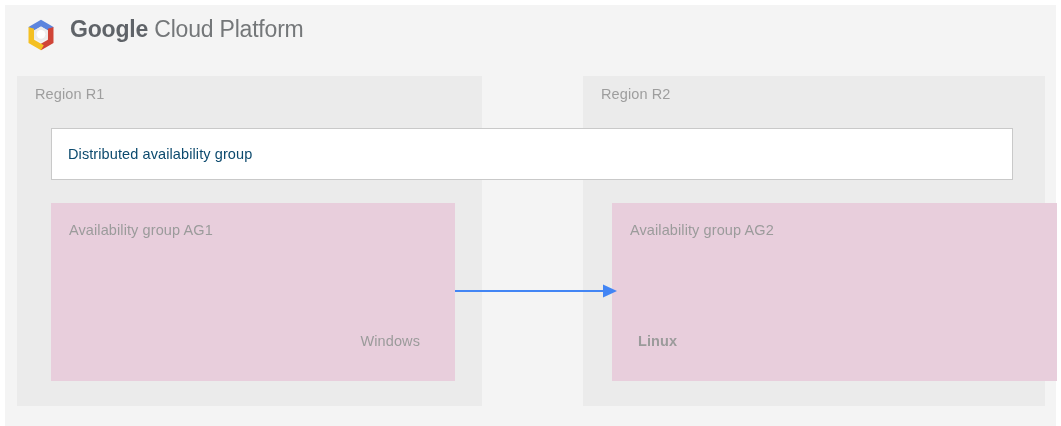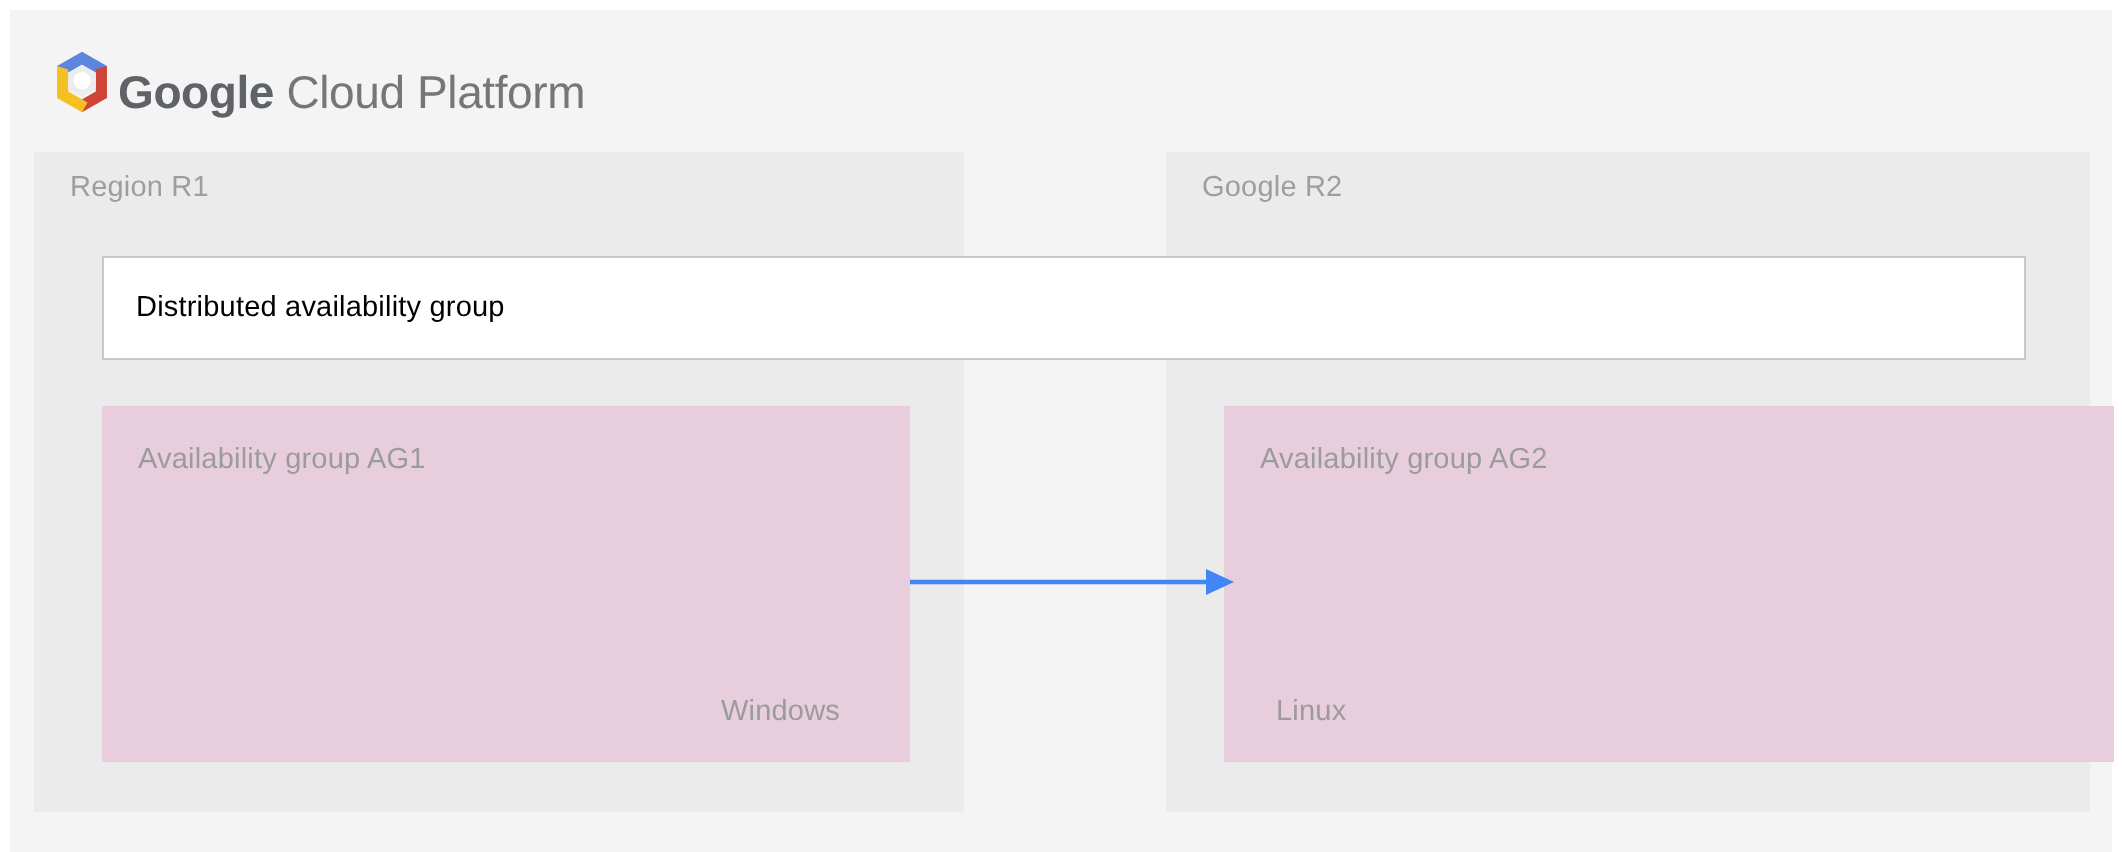--- a/index.html
+++ b/index.html
@@ -31,22 +31,22 @@
     background: #f4f4f4;
   }
 
   
   .header {
     position: absolute;
     left: 24px;
     top: 18px;
     height: 40px;
     display: flex;
-    align-items: flex-end;
-    gap: 1px;
+    align-items: flex-start;
+    gap: 12px;
   }
   .gcp-logo {
     width: 34px;
     height: 34px;
     display: block;
     flex: 0 0 auto;
   }
   .wordmark {
     font-size: 23px;
     letter-spacing: -0.2px;
@@ -93,21 +93,21 @@
     background: #ffffff;
     border: 1px solid #c9c9c9;
     box-sizing: border-box;
   }
   .dag-label {
     position: absolute;
     left: 16px;
     top: 50%;
     transform: translateY(-50%);
     font-size: 14.5px;
-    color: #000000;
+    color: #0c4a6e;
     letter-spacing: 0.1px;
     white-space: nowrap;
   }
 
   
   .ag-box {
     position: absolute;
     top: 203px;
     height: 178px;
     background: #e8cedc;
@@ -119,28 +119,28 @@
     position: absolute;
     left: 18px;
     top: 19px;
     font-size: 14.5px;
     color: #9b9b9b;
     letter-spacing: 0.1px;
     white-space: nowrap;
   }
   .os-label {
     position: absolute;
-    bottom: 17px;
+    bottom: 32px;
     font-size: 14.5px;
     color: #9b9b9b;
     letter-spacing: 0.1px;
     white-space: nowrap;
   }
   #os-label-1 { right: 35px; }
-  #os-label-2 { left: 26px; }
+  #os-label-2 { left: 26px; font-weight: bold; }
 
   
   .arrow {
     position: absolute;
     left: 455px;
     top: 281px;
     width: 165px;
     height: 20px;
     overflow: visible;
   }
@@ -170,21 +170,21 @@
     <span class="wordmark">
       <span class="w-bold">Google</span><span>&nbsp;</span><span class="w-light">Cloud Platform</span>
     </span>
   </div>
 
   <div class="region" id="region-r1">
     <div class="region-label">Region R1</div>
   </div>
 
   <div class="region" id="region-r2">
-    <div class="region-label">Google R2</div>
+    <div class="region-label">Region R2</div>
   </div>
 
   <div class="dag-box">
     <div class="dag-label">Distributed availability group</div>
   </div>
 
   <div class="ag-box" id="ag-box-1">
     <div class="ag-title">Availability group AG1</div>
     <div class="os-label" id="os-label-1">Windows</div>
   </div>

